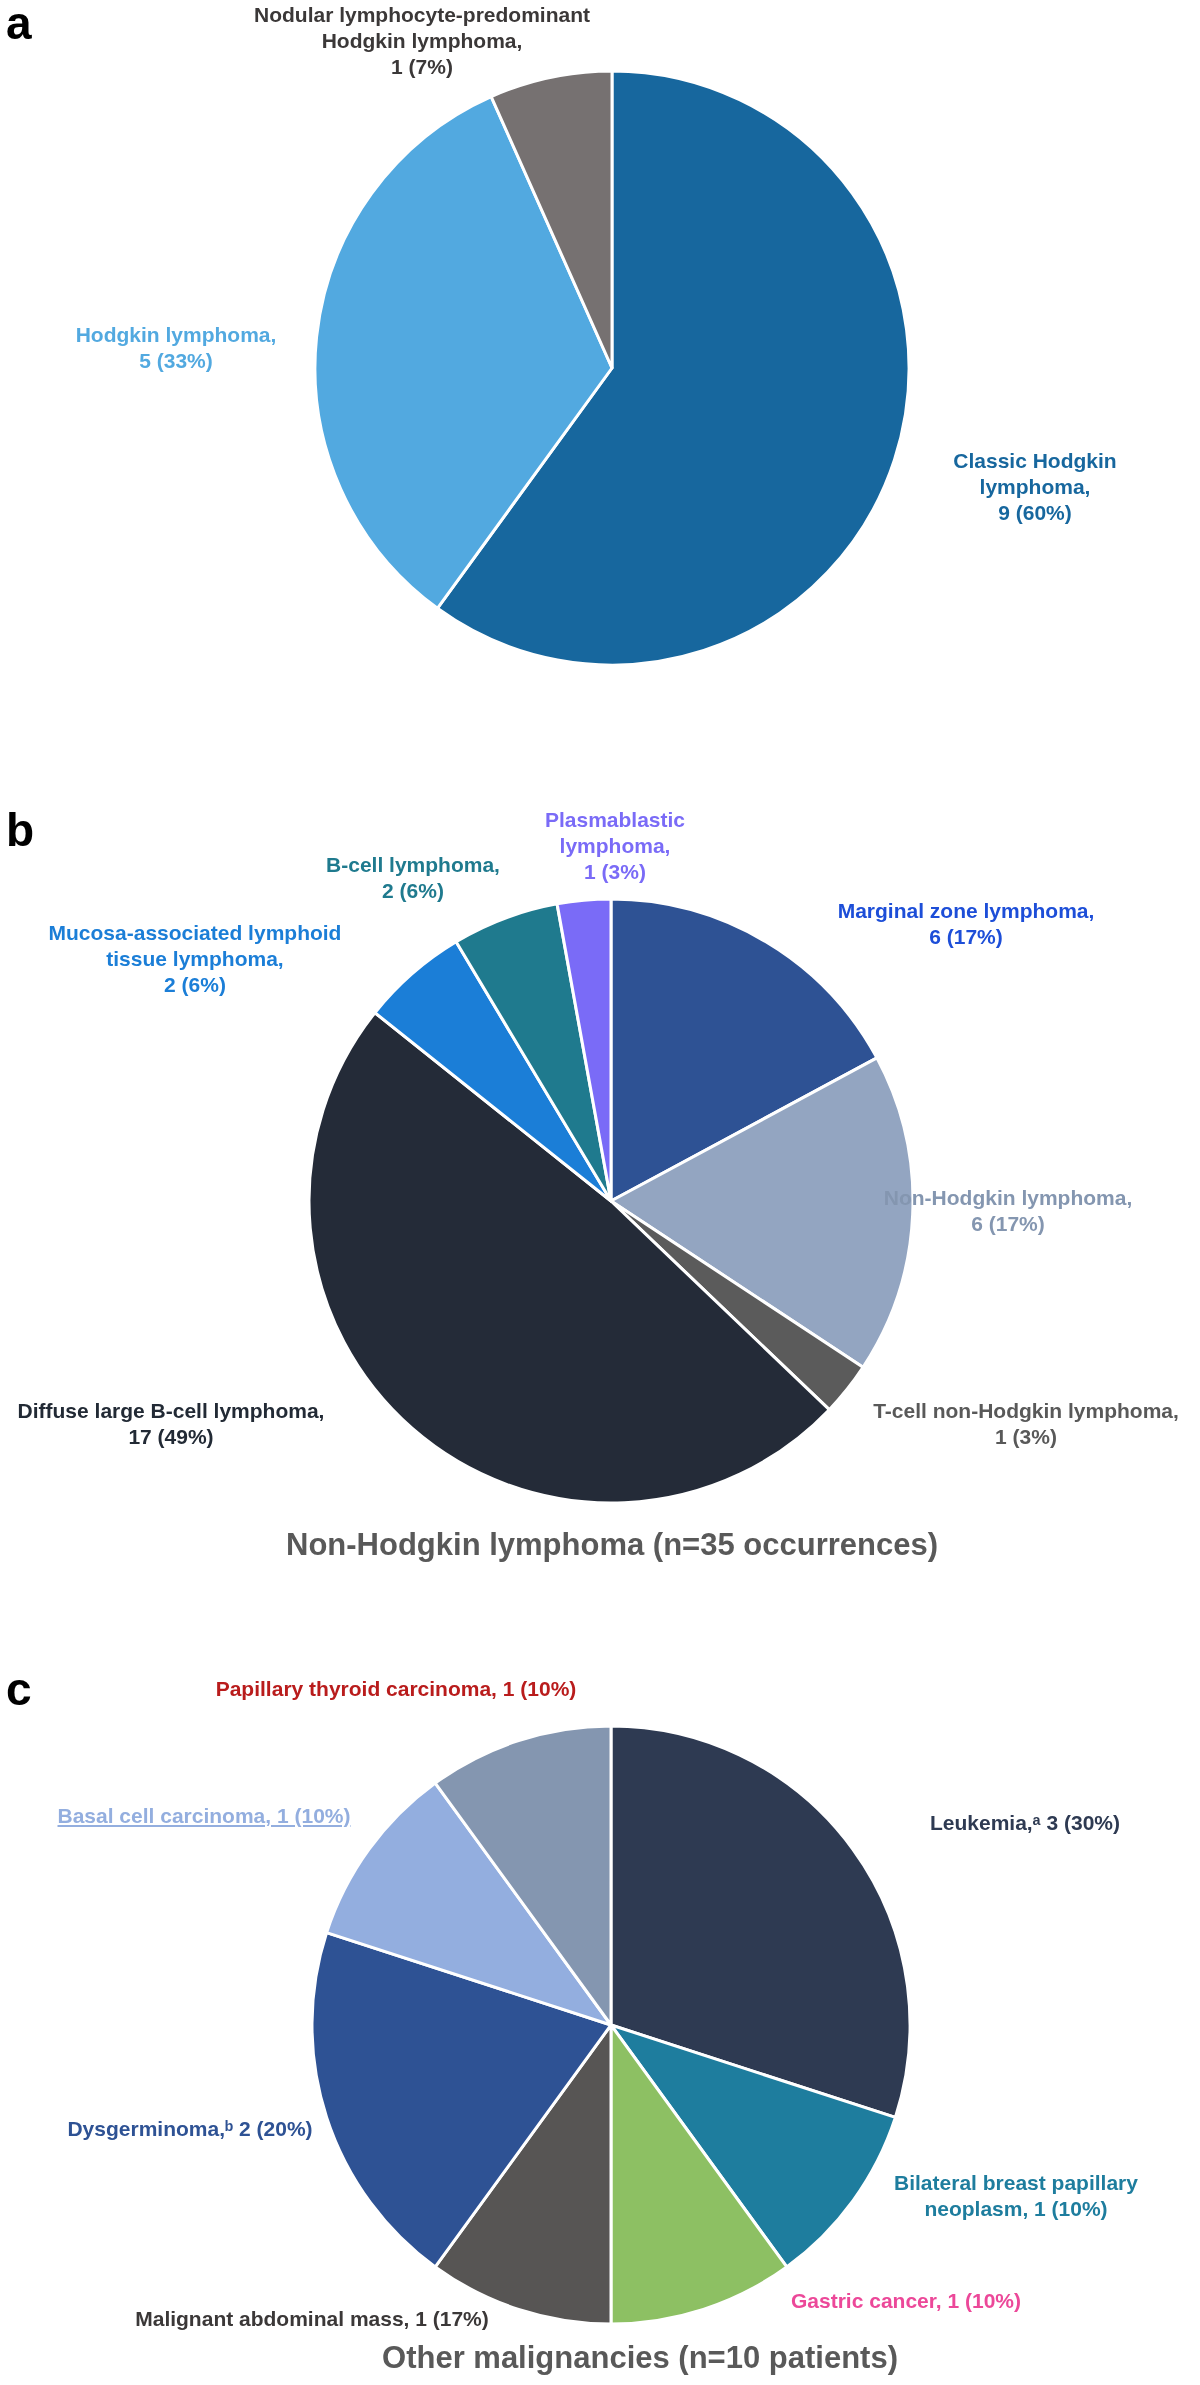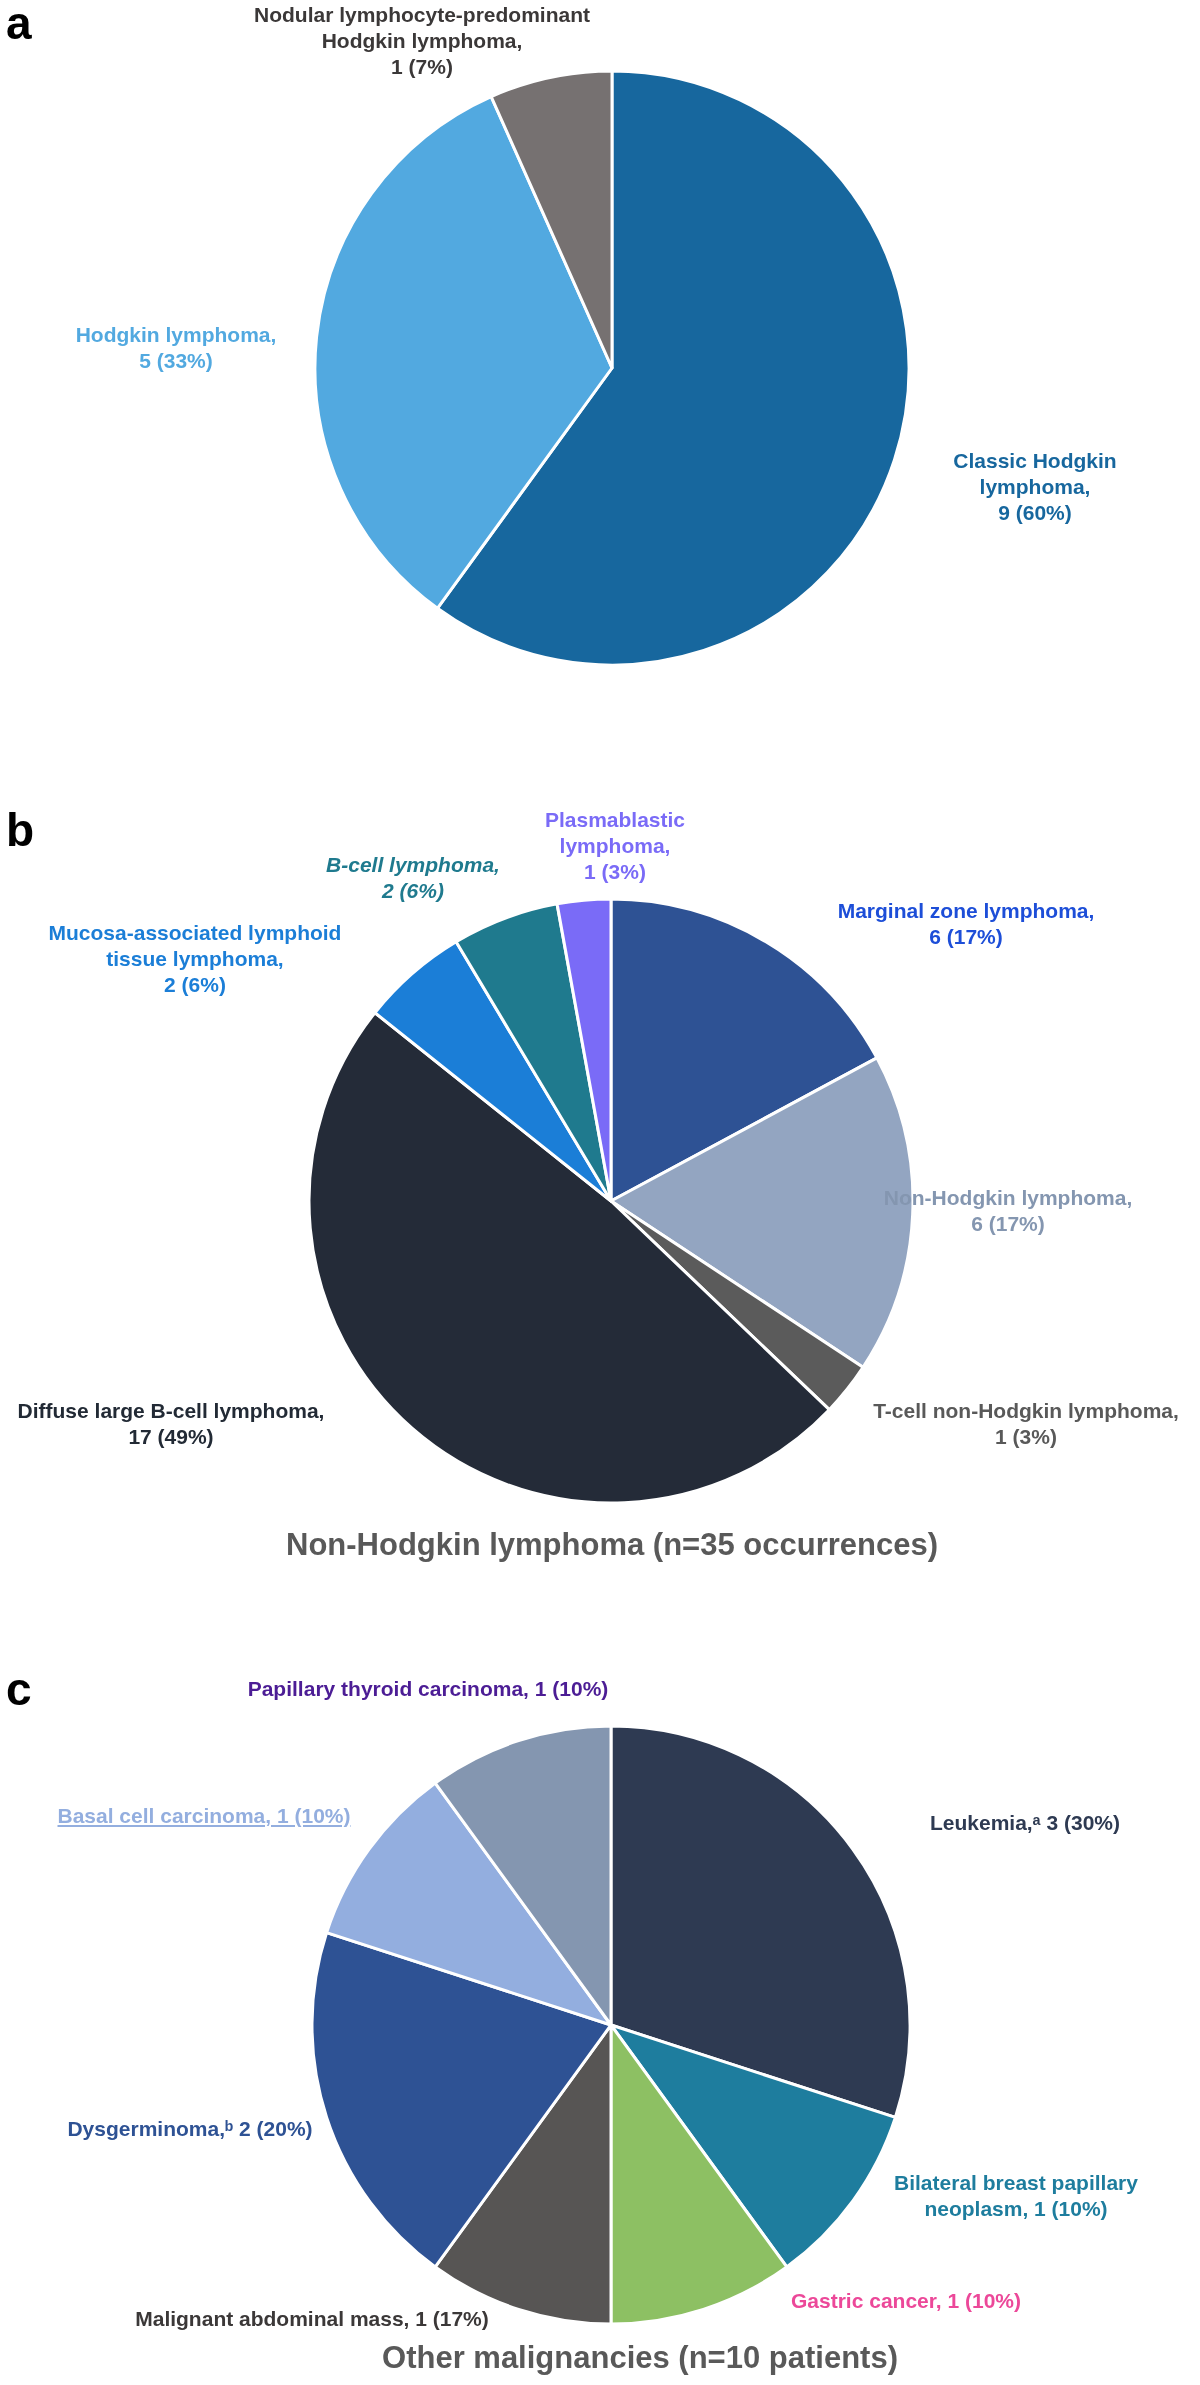--- a/index.html
+++ b/index.html
@@ -68,21 +68,21 @@
       <path d="M 303 303 L 149.13 45.47 A 300 300 0 0 1 249.43 7.82 Z" fill="#1F7A8E" stroke="#ffffff" stroke-width="3" stroke-linejoin="round"></path>
       <path d="M 303 303 L 249.43 7.82 A 300 300 0 0 1 303.00 3.00 Z" fill="#7A6BF7" stroke="#ffffff" stroke-width="3" stroke-linejoin="round"></path>
     </svg>
 
   <div class="lbl" style="left: 615px; top: 12px; color: rgb(122, 107, 247);">
     <div>Plasmablastic</div>
     <div>lymphoma,</div>
     <div>1 (3%)</div>
   </div>
 
-  <div class="lbl" style="left: 413px; top: 57px; color: rgb(31, 122, 142); font-style: italic;">
+  <div class="lbl" style="left: 413px; top: 57px; color: rgb(31, 122, 142);">
     <div>B-cell lymphoma,</div>
     <div>2 (6%)</div>
   </div>
 
   <div class="lbl" style="left: 195px; top: 125px; color: rgb(27, 126, 215); text-align: center;">
     <div>Mucosa-associated lymphoid</div>
     <div>tissue lymphoma,</div>
     <div>2 (6%)</div>
   </div>
 
@@ -115,21 +115,21 @@
   <svg class="pie-svg" style="left:309px; top:133px;" width="604" height="604" viewBox="0 0 606 606">
       <path d="M 303 303 L 303.00 3.00 A 300 300 0 0 1 588.32 395.71 Z" fill="#2E3A52" stroke="#ffffff" stroke-width="3" stroke-linejoin="round"></path>
       <path d="M 303 303 L 588.32 395.71 A 300 300 0 0 1 479.34 545.71 Z" fill="#1E7D9E" stroke="#ffffff" stroke-width="3" stroke-linejoin="round"></path>
       <path d="M 303 303 L 479.34 545.71 A 300 300 0 0 1 303.00 603.00 Z" fill="#8DC063" stroke="#ffffff" stroke-width="3" stroke-linejoin="round"></path>
       <path d="M 303 303 L 303.00 603.00 A 300 300 0 0 1 126.66 545.71 Z" fill="#575554" stroke="#ffffff" stroke-width="3" stroke-linejoin="round"></path>
       <path d="M 303 303 L 126.66 545.71 A 300 300 0 0 1 17.68 210.29 Z" fill="#2E5294" stroke="#ffffff" stroke-width="3" stroke-linejoin="round"></path>
       <path d="M 303 303 L 17.68 210.29 A 300 300 0 0 1 126.66 60.29 Z" fill="#93AEDF" stroke="#ffffff" stroke-width="3" stroke-linejoin="round"></path>
       <path d="M 303 303 L 126.66 60.29 A 300 300 0 0 1 303.00 3.00 Z" fill="#8496B0" stroke="#ffffff" stroke-width="3" stroke-linejoin="round"></path>
     </svg>
 
-  <div class="lbl" style="left: 396px; top: 86px; color: #4c1d95; margin-left: 32px;">
+  <div class="lbl" style="left: 396px; top: 86px; color: #b91c1c;">
     <div>Papillary thyroid carcinoma, 1 (10%)</div>
   </div>
 
   <div class="lbl" style="left: 204px; top: 213px; color: rgb(147, 174, 223); text-decoration: underline;">
     <div>Basal cell carcinoma, 1 (10%)</div>
   </div>
 
   <div class="lbl" style="left: 1005px; top: 220px; color: rgb(46, 58, 82); margin-left: 20px;">
     <div>Leukemia,ᵃ 3 (30%)</div>
   </div>

